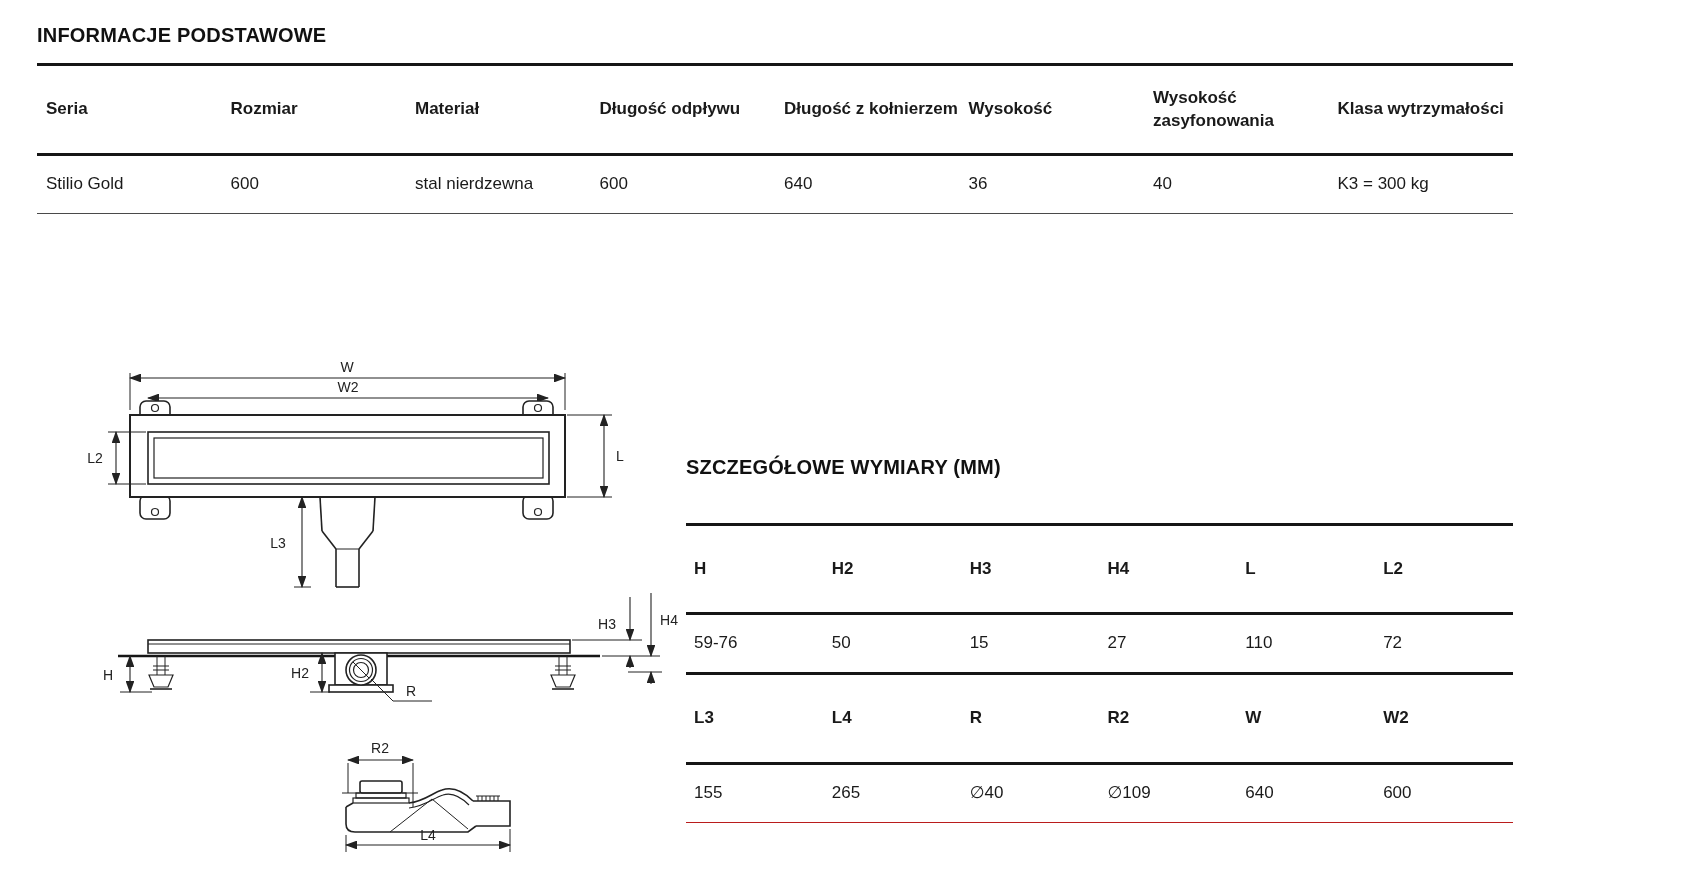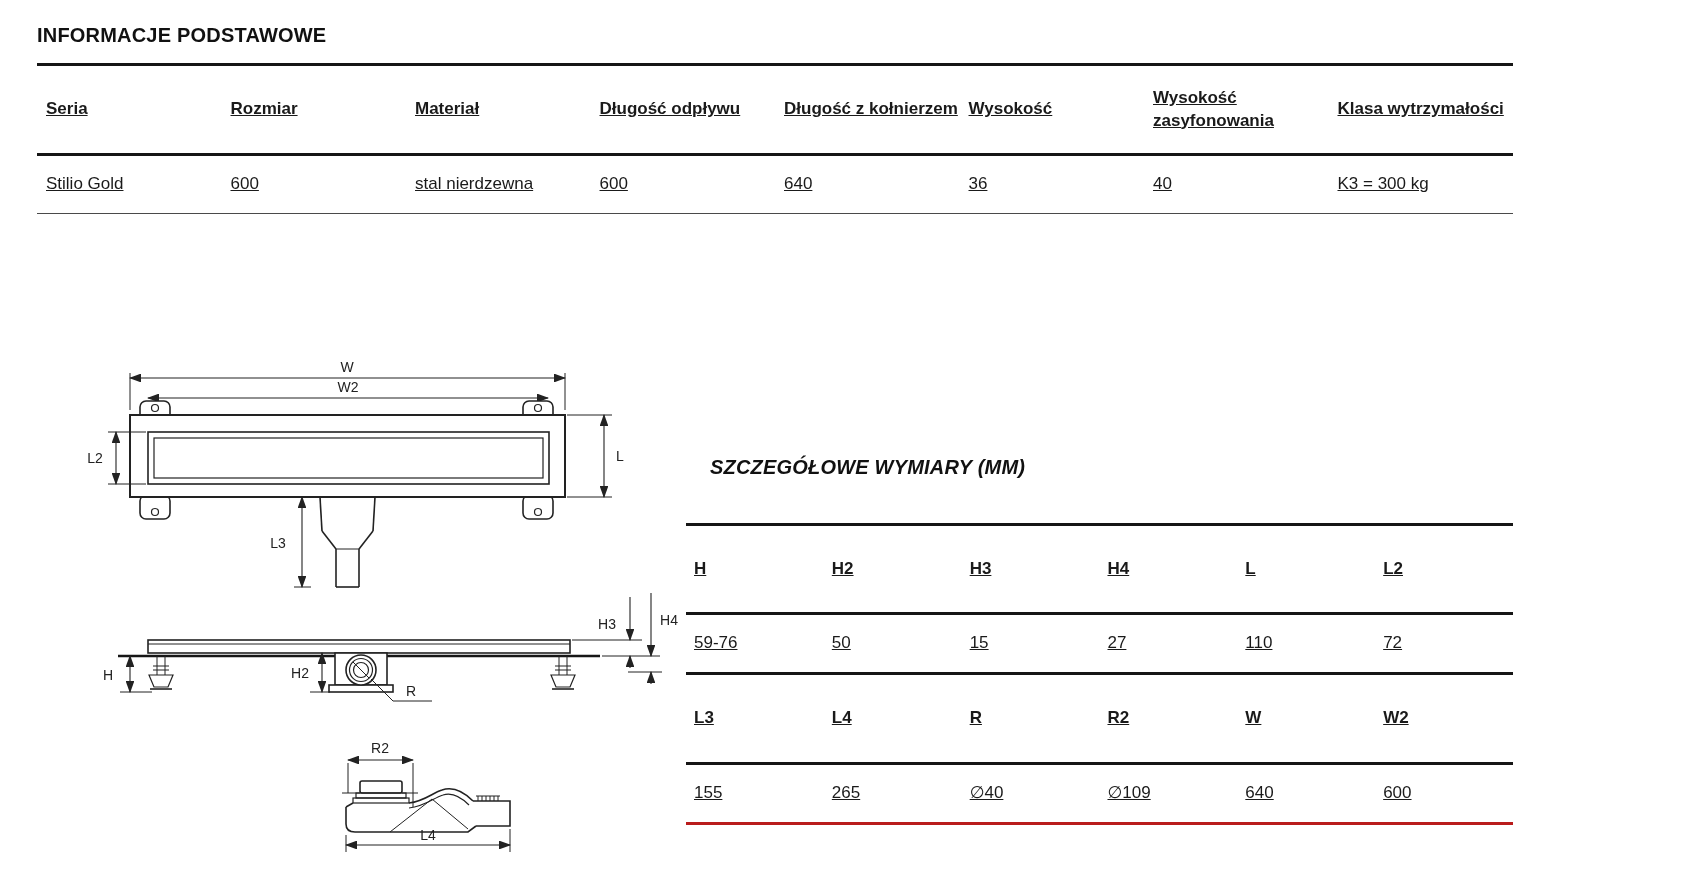--- a/index.html
+++ b/index.html
@@ -7,34 +7,34 @@
     width:1700px;height:869px;position:relative;overflow:hidden;
     background:#ffffff;color:#1a1a1a;
     font-family:"Liberation Sans", sans-serif;
   }
   .section-title{
     position:absolute;font-size:20px;font-weight:700;letter-spacing:.2px;color:#111;
   }
   
   .tbl{position:absolute;border-top:3px solid #161616;}
   .tbl-basic{left:37px;top:63px;width:1476px;}
-  .row{display:grid;align-items:center;text-decoration:underline;}
+  .row{display:grid;align-items:center;}
   .tbl-basic .row{grid-template-columns:repeat(8,1fr);}
   .tbl-dims .row{grid-template-columns:repeat(6,1fr);}
   .row-head{font-weight:700;}
   .tbl-basic .row-head{height:87px;border-bottom:3px solid #161616;}
   .tbl-basic .row-vals{height:57px;border-bottom:1px solid #4a4a4a;}
   .cell{padding-left:9px;font-size:17px;line-height:1.35;display:flex;align-items:center;}
   
   .tbl-dims{left:686px;top:523px;width:827px;}
   .tbl-dims .cell{padding-left:8px;}
   .tbl-dims .rh1{height:86px;border-bottom:3px solid #161616;}
   .tbl-dims .rv1{height:57px;border-bottom:3px solid #161616;}
   .tbl-dims .rh2{height:87px;border-bottom:3px solid #161616;}
-  .tbl-dims .rv2{height:57px;border-bottom:3px solid #b91c1c;}
+  .tbl-dims .rv2{height:57px;border-bottom:1px solid #b91c1c;}
   
   .drawing{position:absolute;left:80px;top:335px;width:600px;height:530px;}
   .o2{stroke:#222;stroke-width:2;fill:#fff;}
   .o16{stroke:#222;stroke-width:1.6;fill:#fff;}
   .o12{stroke:#222;stroke-width:1.2;fill:none;}
   .thin{stroke:#222;stroke-width:1;fill:none;}
   .dim{stroke:#222;stroke-width:1.1;fill:none;}
   .flange{stroke:#161616;stroke-width:2.4;fill:none;}
   .dl{font-family:"Liberation Sans",sans-serif;font-size:14px;fill:#222;}
 </style>
@@ -59,21 +59,21 @@
     <div class="cell">600</div>
     <div class="cell">stal nierdzewna</div>
     <div class="cell">600</div>
     <div class="cell">640</div>
     <div class="cell">36</div>
     <div class="cell">40</div>
     <div class="cell">K3 = 300 kg</div>
   </div>
 </div>
 
-<div class="section-title" style="left:710px;top:456px;font-style:italic;">SZCZEGÓŁOWE WYMIARY (MM)</div>
+<div class="section-title" style="left:686px;top:456px;">SZCZEGÓŁOWE WYMIARY (MM)</div>
 
 <div class="tbl tbl-dims">
   <div class="row row-head rh1">
     <div class="cell">H</div>
     <div class="cell">H2</div>
     <div class="cell">H3</div>
     <div class="cell">H4</div>
     <div class="cell">L</div>
     <div class="cell">L2</div>
   </div>

